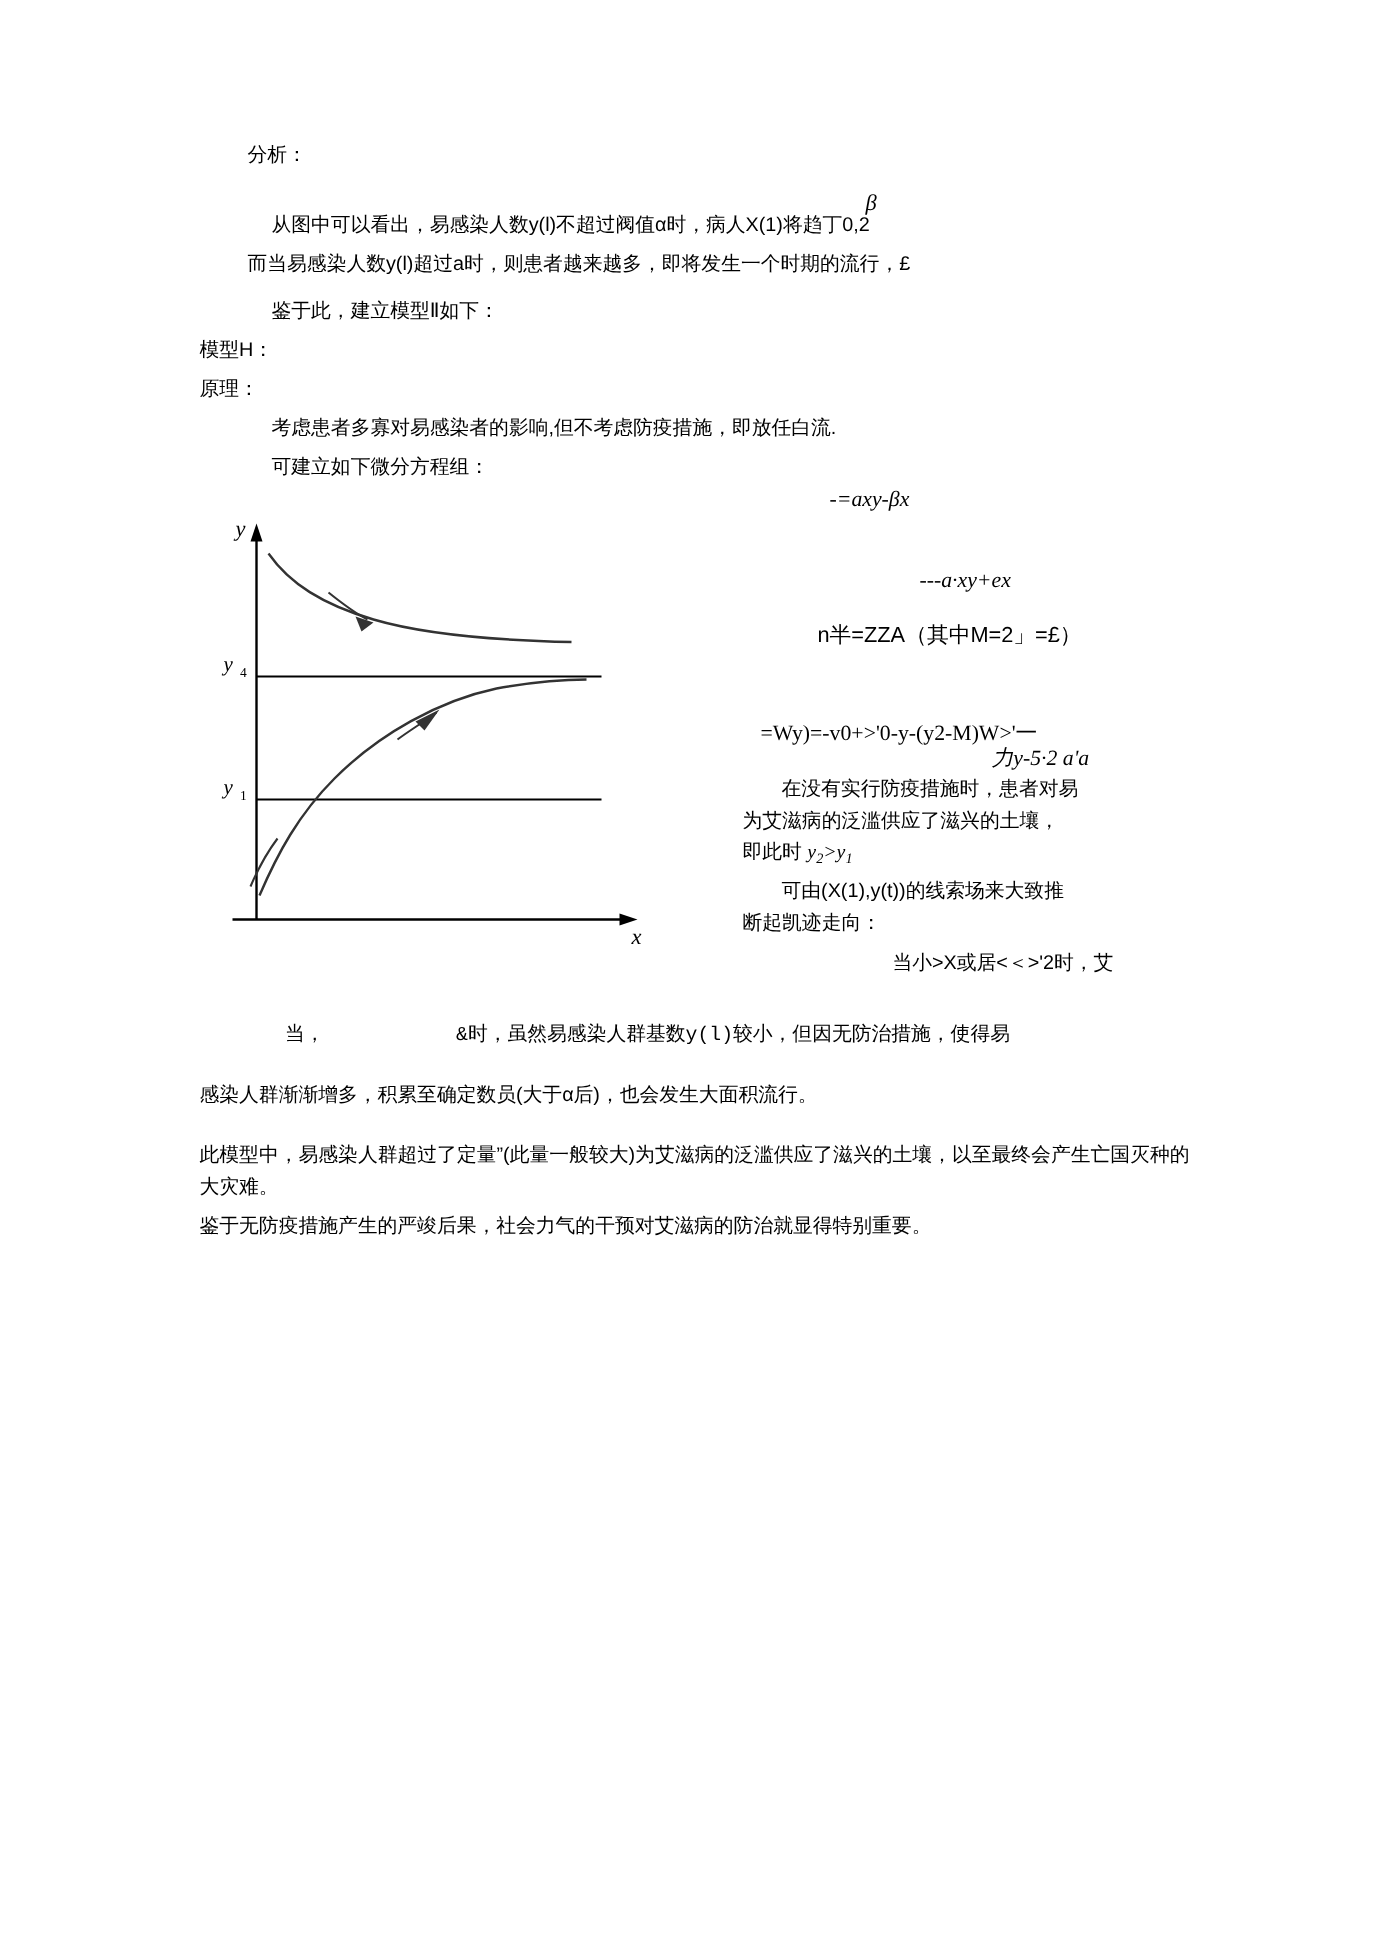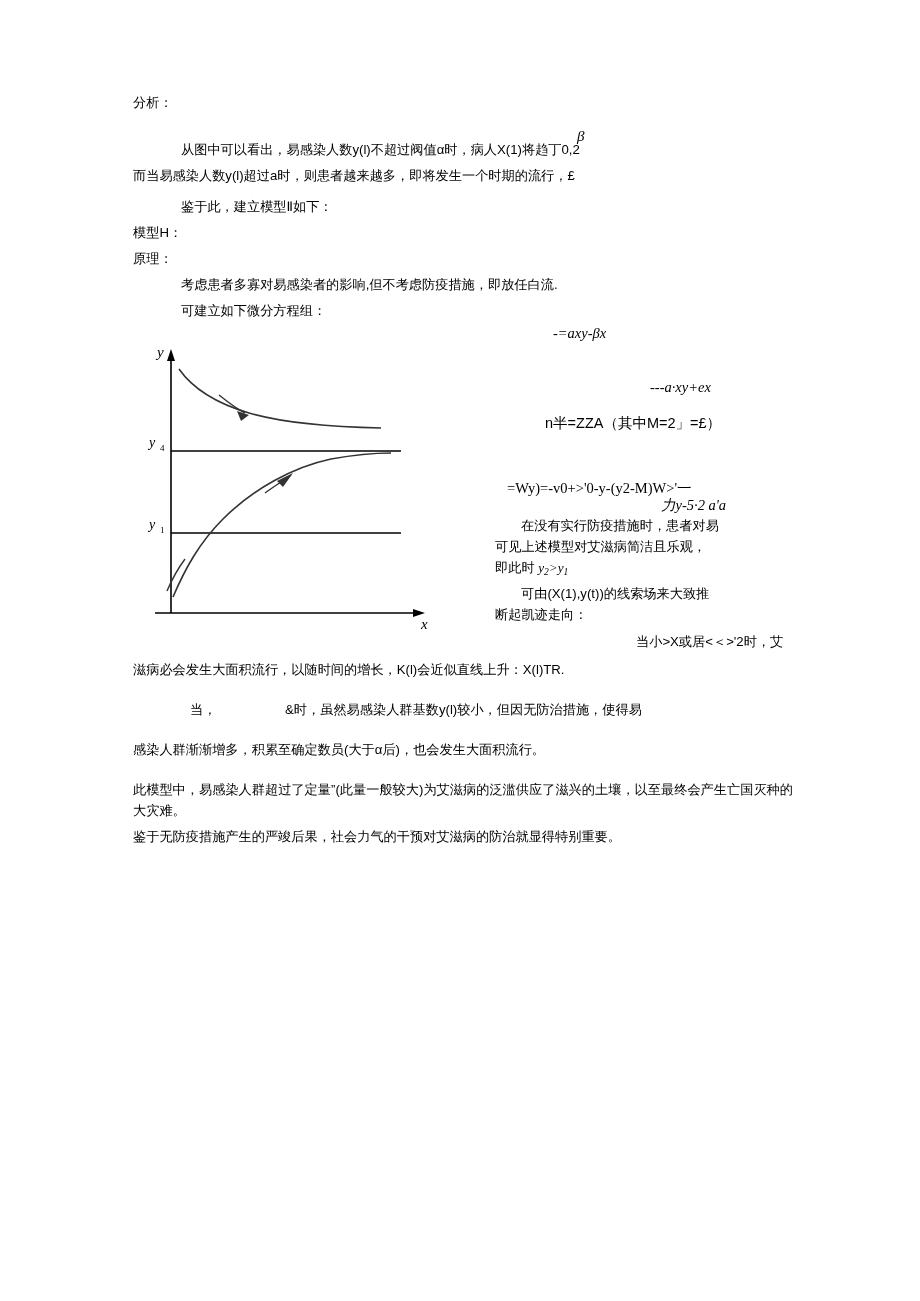--- a/index.html
+++ b/index.html
@@ -24,20 +24,21 @@
     top: 92px;
     width: 660px;
   }
   .p {
     font-size: 13.2px;
     line-height: 21px;
     margin: 0;
     text-align: justify;
   }
   .indent1 {
+    margin-left: 32px;
   }
   .indent2 {
     margin-left: 48px;
   }
   .gap-sm { height: 5px; }
   .gap-lg { height: 19px; }
   .gap-xl { height: 26px; }
 
   .beta-float {
     position: absolute;
@@ -144,43 +145,42 @@
           <path d="M40,256 C52,228 66,202 90,178 C120,148 160,126 198,118 C226,113 244,112 258,112" fill="none" stroke="#333" stroke-width="1.6"></path>
           <polygon points="160,132 144,140 150,146" fill="#333"></polygon>
           <path d="M132,152 C140,146 150,140 158,134" fill="none" stroke="#333" stroke-width="1.4"></path>
 
           <path d="M34,250 C40,236 46,226 52,218" fill="none" stroke="#333" stroke-width="1.4"></path>
         </svg>
       </div>
 
       <div class="formulas">
         <div class="f fserif ital" style="left:120px; top:-4px; font-size:14.5px;">-=axy-βx</div>
-        <div class="f fserif ital" style="left:180px; top:50px; font-size:14.5px;margin-left:37px;">---a·xy+ex</div>
+        <div class="f fserif ital" style="left:180px; top:50px; font-size:14.5px;">---a·xy+ex</div>
         <div class="f" style="left:64px; top:85px; font-size:14.5px;margin-left:48px;">n半=ZZA（其中M=2」=£）</div>
         <div class="f fserif ital" style="left:228px; top:122px; font-size:14.5px;margin-top:45px;">力y-5·2   a'a</div>
         <div class="f fserif" style="left:74px; top:150px; font-size:14.5px;">=Wy)=-v0+&gt;'0-y-(y2-M)W&gt;'一</div>
 
         <div class="right-text" style="left:88px; top:186px;">在没有实行防疫措施时，患者对易</div>
-        <div class="right-text" style="left:62px; top:207px;">可见上述模型对艾滋病简洁且乐观，</div>
+        <div class="right-text" style="left:62px; top:207px;">为艾滋病的泛滥供应了滋兴的土壤，</div>
         <div class="right-text" style="left:62px; top:228px;">
           <span>即此时</span>
           <span class="fserif ital">y<span class="sub">2</span>&gt;y<span class="sub">1</span></span>
         </div>
         <div class="right-text" style="left:88px; top:254px;">可由(X(1),y(t))的线索场来大致推</div>
         <div class="right-text" style="left:62px; top:275px;">断起凯迹走向：</div>
-        <div class="right-text" style="left:162px; top:302px;margin-left:41px;">当小&gt;X或居&lt;＜&gt;'2时，艾</div>
+        <div class="right-text" style="left:162px; top:302px;">当小&gt;X或居&lt;＜&gt;'2时，艾</div>
       </div>
     </div>
 
     <div class="tail">
-      <p class="p">滋病必会发生大面积流行，以随时间的增长，K(l)会近似直线上升：X(l)TR.</p>
       <div class="gap-lg"></div>
       <p class="p">
         <span style="margin-left:57px;">当，</span>
-        <span style="margin-left:65px;">&amp;时，虽然易感染人群基数y(l)较小，但因无防治措施，使得易</span>
+        <span style="margin-left:84px;font-family:Liberation Mono, monospace;">&amp;时，虽然易感染人群基数y(l)较小，但因无防治措施，使得易</span>
       </p>
       <div class="gap-lg"></div>
       <p class="p">感染人群渐渐增多，积累至确定数员(大于α后)，也会发生大面积流行。</p>
       <div class="gap-lg"></div>
       <p class="p indent2">此模型中，易感染人群超过了定量”(此量一般较大)为艾滋病的泛滥供应了滋兴的土壤，以至最终会产生亡国灭种的大灾难。</p>
       <div class="gap-sm"></div>
       <p class="p indent2">鉴于无防疫措施产生的严竣后果，社会力气的干预对艾滋病的防治就显得特别重要。</p>
     </div>
 
   </div>

